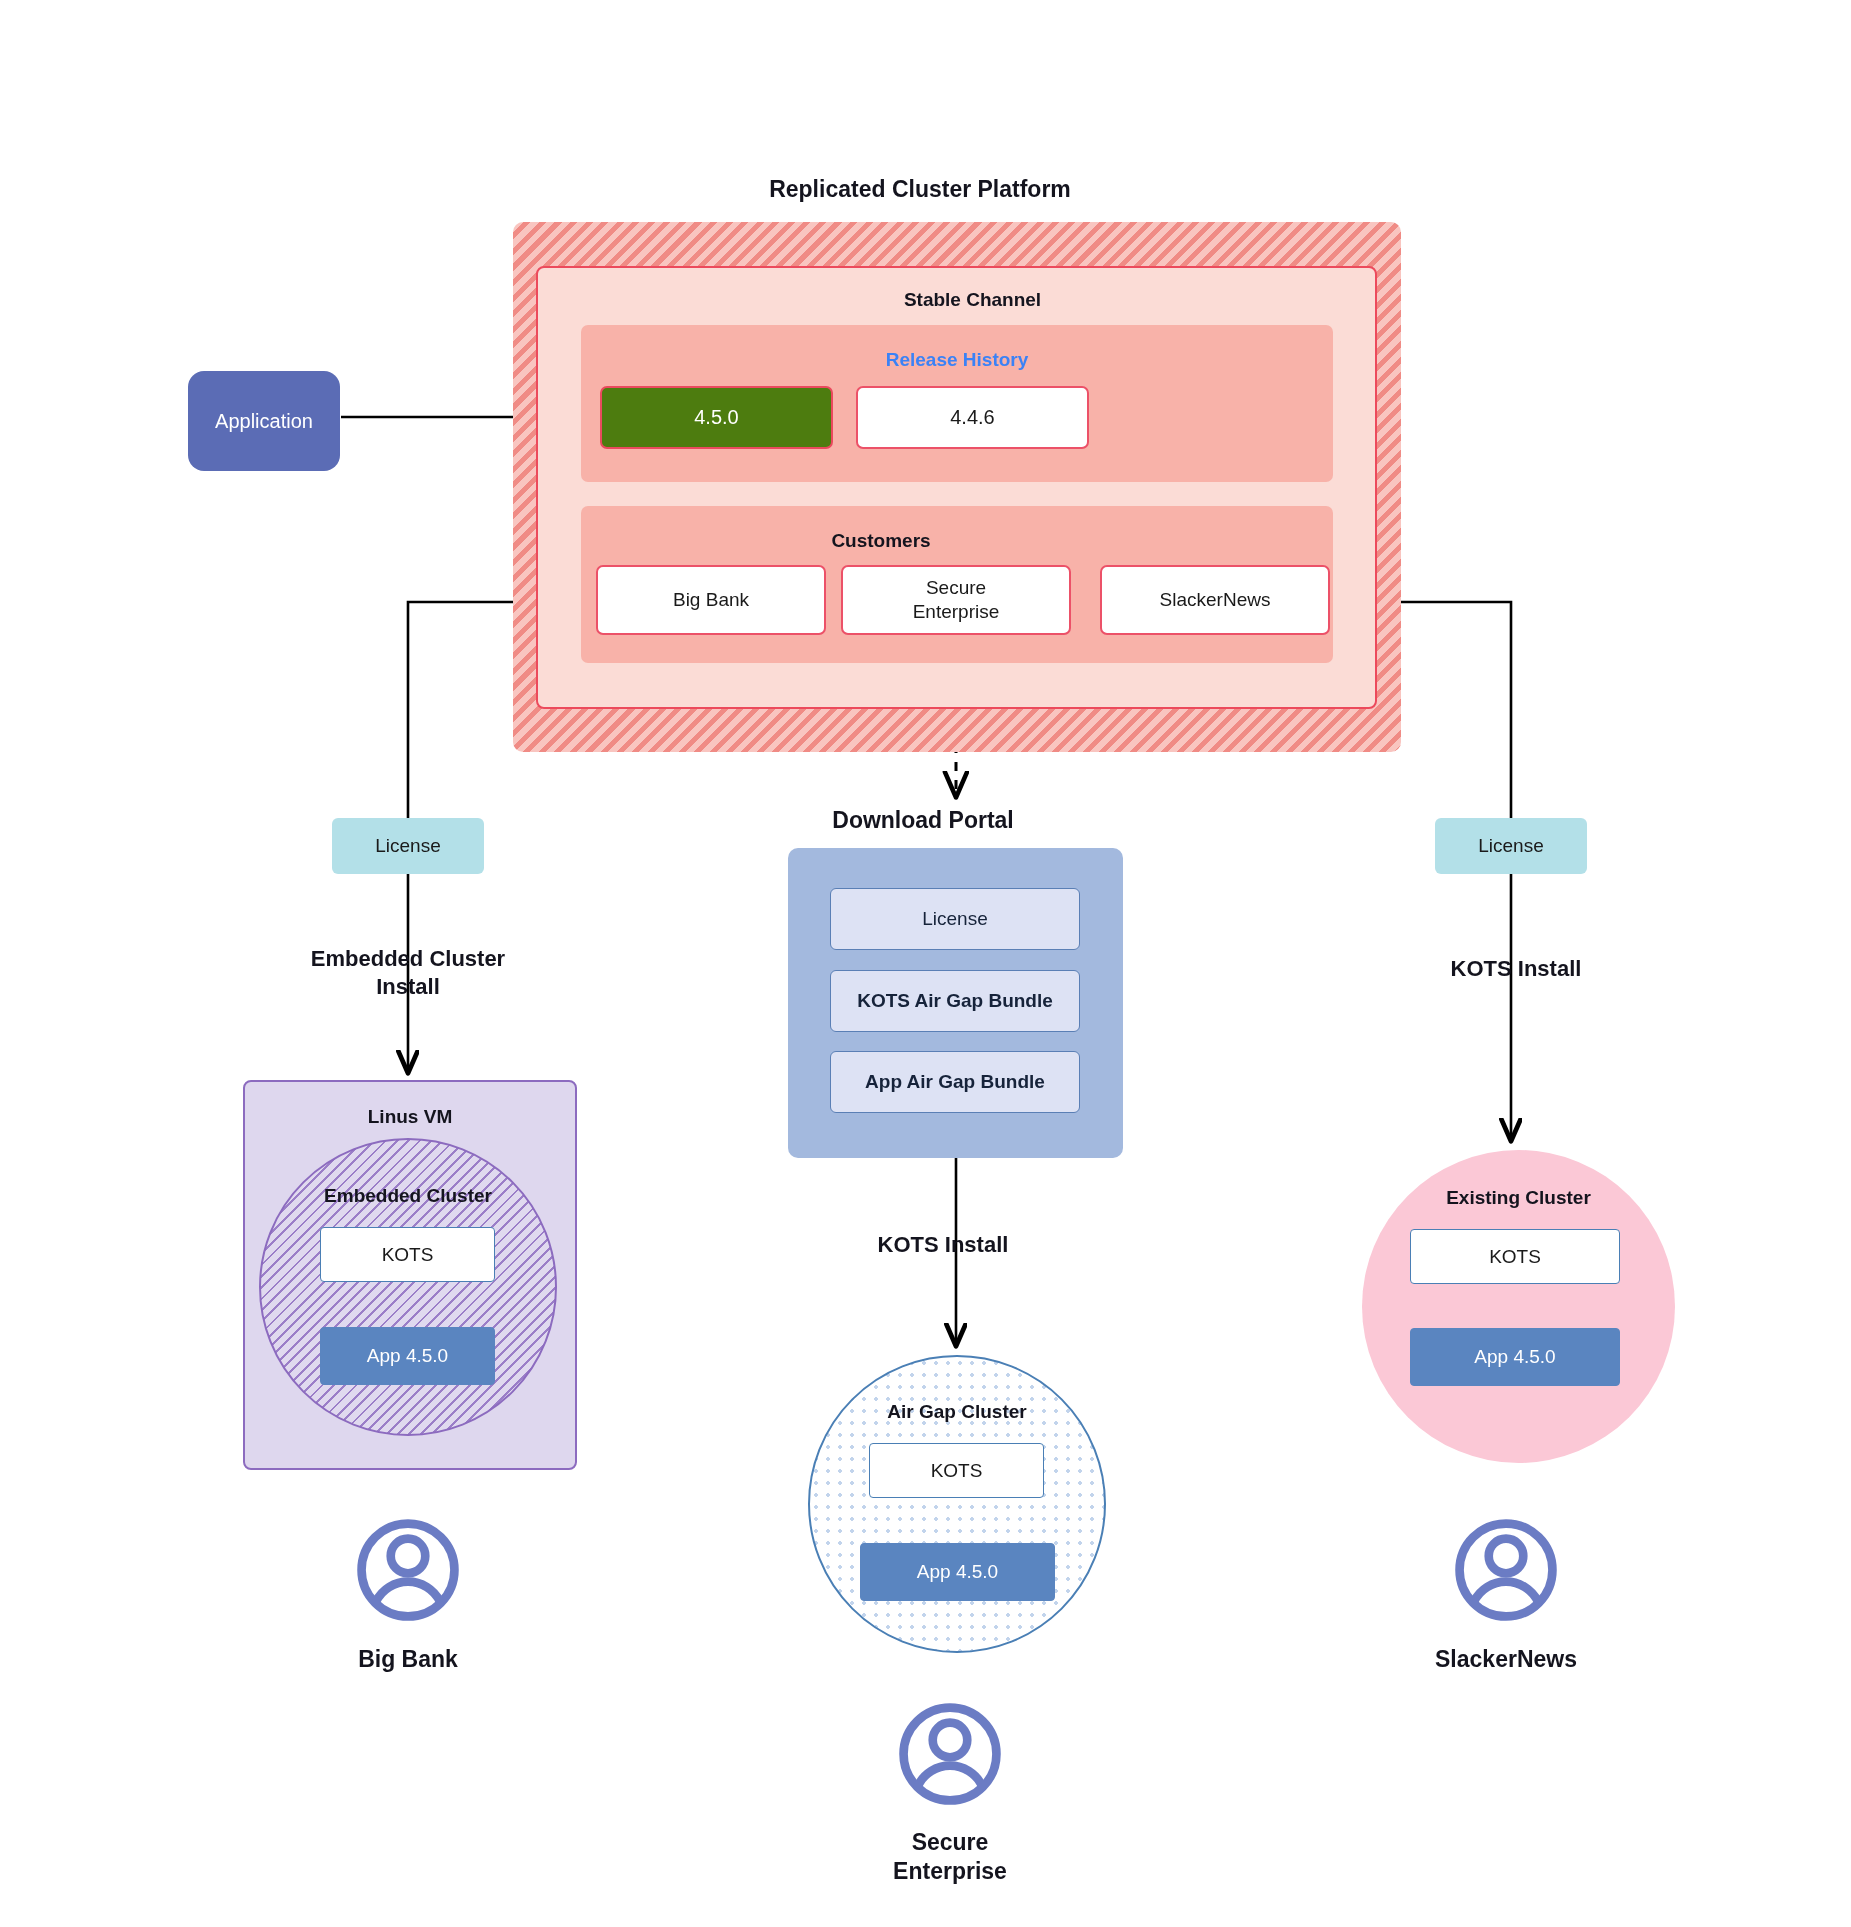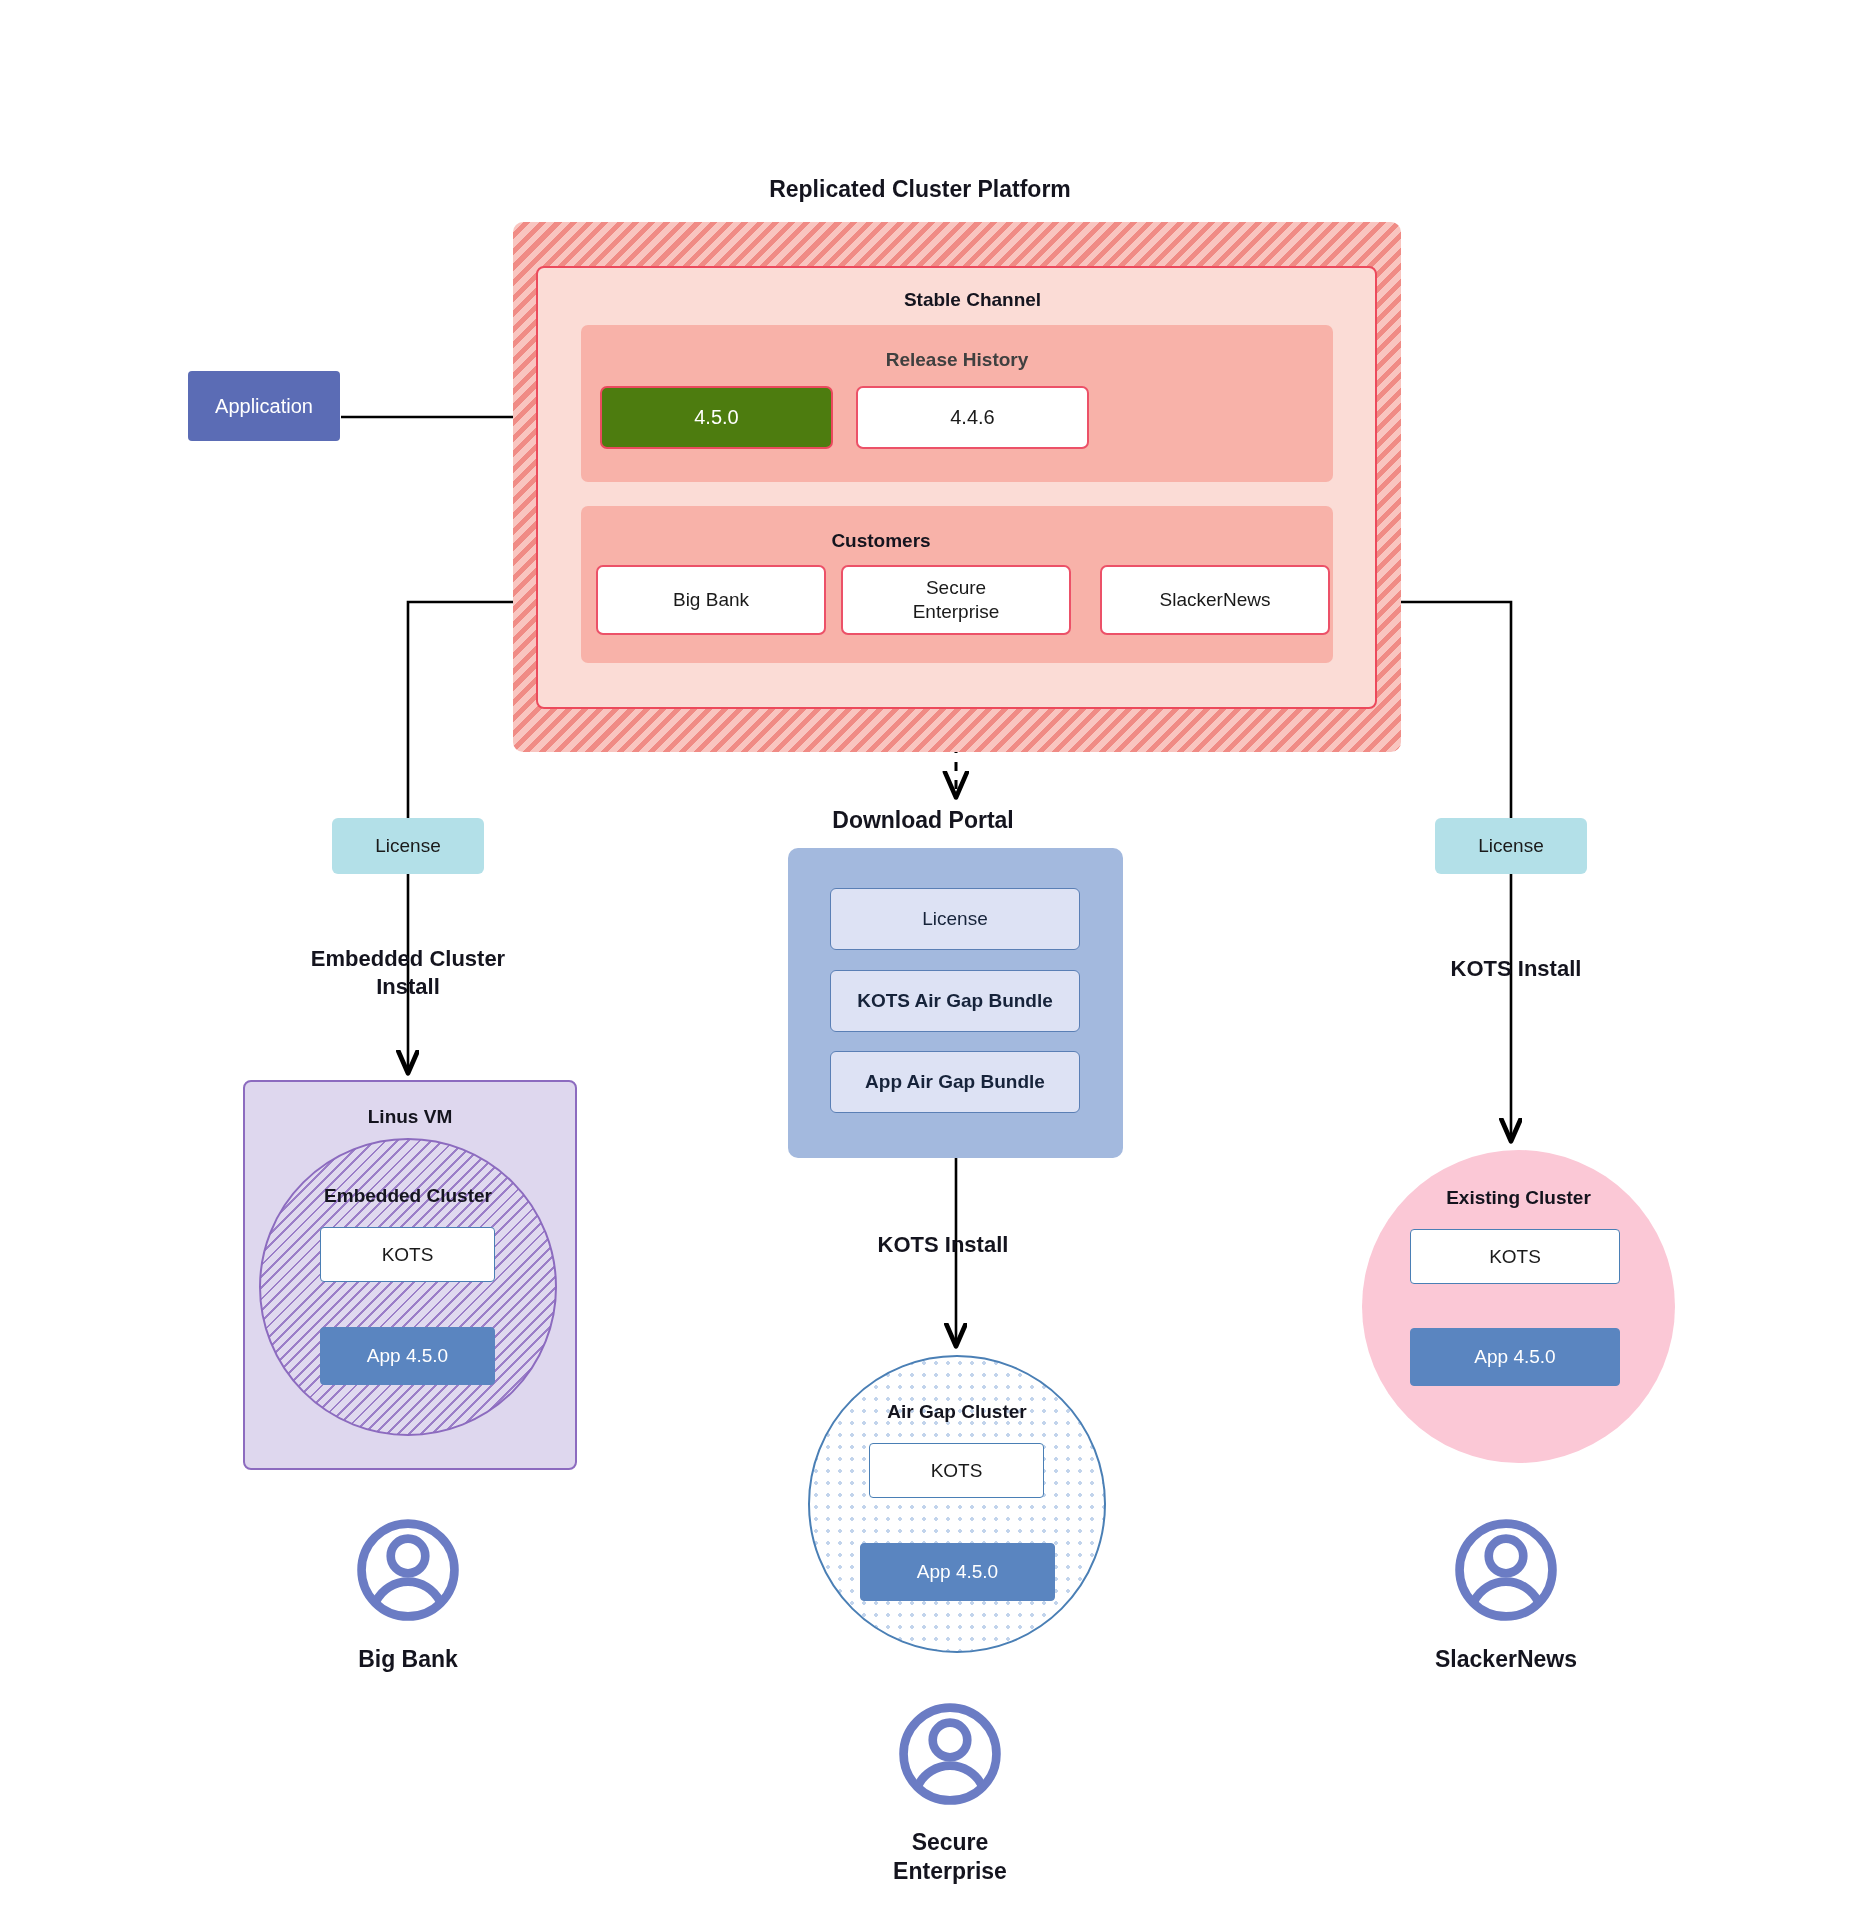--- a/index.html
+++ b/index.html
@@ -48,21 +48,21 @@
     left: 536px; top: 288px; width: 841px;
     font-size: 19px; font-weight: 600; color: #14141e; margin-left: 16px;
   }
   #release-history-box {
     left: 581px; top: 325px; width: 752px; height: 157px;
     border-radius: 7px;
     background: #f8b2a9;
   }
   #release-history-title {
     left: 581px; top: 348px; width: 752px;
-    font-size: 19px; font-weight: 600; color: #404040;
+    font-size: 19px; font-weight: 600; color: #3b82f6;
   }
   .release-chip {
     top: 386px; width: 233px; height: 63px;
     border-radius: 7px;
     display: flex; align-items: center; justify-content: center;
     font-size: 20px;
   }
   #release-chip-0 {
     left: 600px;
     background: #4d7c0f;
@@ -93,22 +93,22 @@
     font-size: 19px; color: #1a1a1a;
     text-align: center; line-height: 1.25;
     white-space: pre-line;
   }
   #customer-chip-0 { left: 596px; }
   #customer-chip-1 { left: 841px; }
   #customer-chip-2 { left: 1100px; }
 
   
   #application-box {
-    left: 188px; top: 371px; width: 152px; height: 70px;
-    border-radius: 4px;
+    left: 188px; top: 371px; width: 152px; height: 100px;
+    border-radius: 16px;
     background: #5b6cb5;
     display: flex; align-items: center; justify-content: center;
     font-size: 20px; color: #ffffff;
   }
 
   
   .license-chip {
     width: 152px; height: 56px;
     border-radius: 6px;
     background: #b3e0e8;

